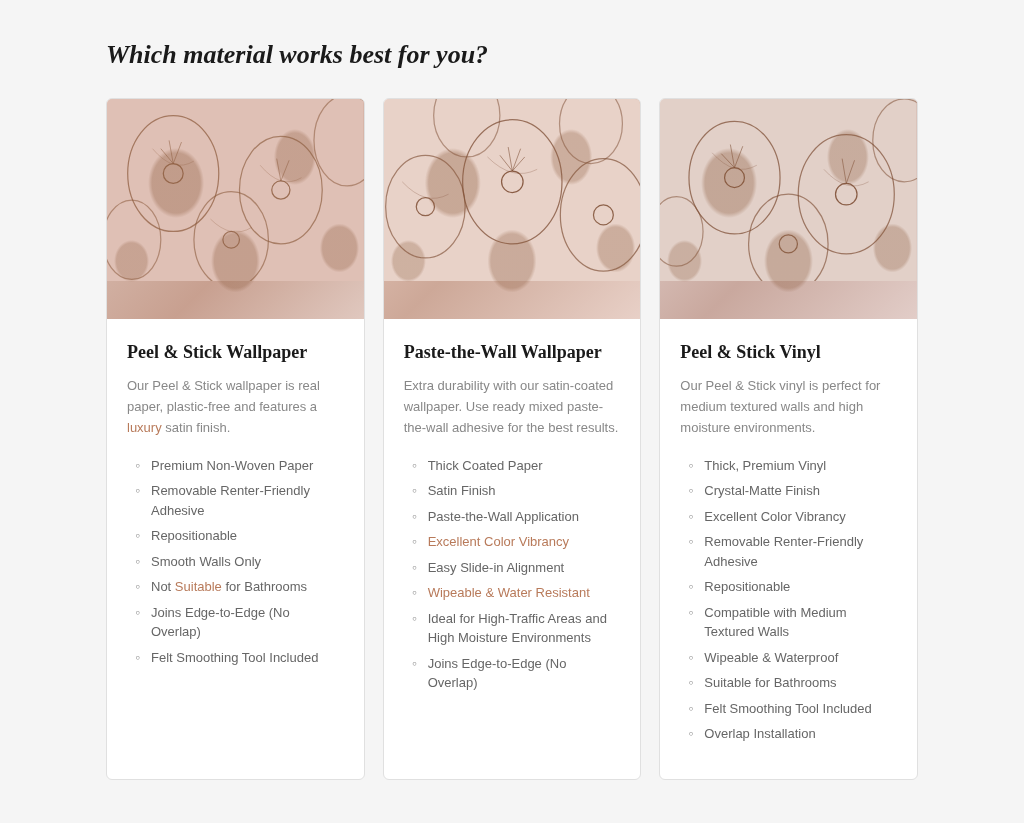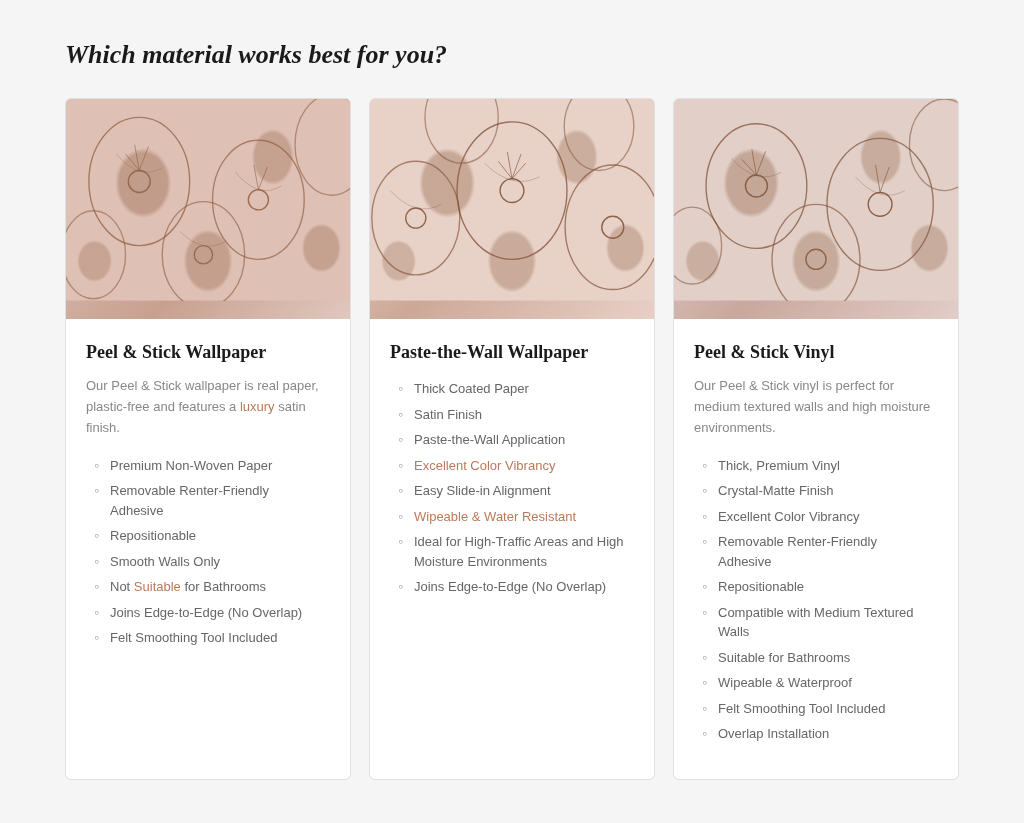--- a/index.html
+++ b/index.html
@@ -12,21 +12,21 @@
       background: #f5f5f5;
       font-family: Georgia, 'Times New Roman', serif;
       display: flex;
       justify-content: center;
       align-items: flex-start;
       min-height: 823px;
       padding: 40px 20px;
     }
 
     .page-container {
-      width: 894px;
+      width: 812px;
       background: #f5f5f5;
     }
 
     .section-title {
       font-size: 26px;
       font-weight: 700;
       color: #1a1a1a;
       margin-bottom: 28px;
       font-style: italic;
       font-family: Georgia, serif;
@@ -198,20 +198,21 @@
           <ellipse cx="265" cy="140" rx="52" ry="68" fill="none" stroke="#7a4a30" stroke-width="1.5" opacity="0.65"></ellipse>
           <circle cx="265" cy="140" r="12" fill="none" stroke="#7a4a30" stroke-width="1.5" opacity="0.82"></circle>
           <ellipse cx="100" cy="20" rx="40" ry="50" fill="none" stroke="#7a4a30" stroke-width="1.5" opacity="0.5"></ellipse>
           <ellipse cx="250" cy="30" rx="38" ry="48" fill="none" stroke="#7a4a30" stroke-width="1.5" opacity="0.5"></ellipse>
           <path d="M 125 70 Q 155 100 185 85" fill="none" stroke="#7a4a30" stroke-width="0.8" opacity="0.4"></path>
           <path d="M 22 100 Q 50 130 78 115" fill="none" stroke="#7a4a30" stroke-width="0.8" opacity="0.4"></path>
         </svg>
       </div>
       <div class="card-content">
         <h2 class="card-title">Paste-the-Wall Wallpaper</h2>
+        <p class="card-description">Extra durability with our satin-coated wallpaper. Use ready mixed paste-the-wall adhesive for the best results.</p>
         <ul class="features-list">
           <li>Thick Coated Paper</li>
           <li>Satin Finish</li>
           <li>Paste-the-Wall Application</li>
           <li><span class="highlight">Excellent Color Vibrancy</span></li>
           <li>Easy Slide-in Alignment</li>
           <li><span class="highlight">Wipeable &amp; Water Resistant</span></li>
           <li>Ideal for High-Traffic Areas and High Moisture Environments</li>
           <li>Joins Edge-to-Edge (No Overlap)</li>
         </ul>
@@ -242,22 +243,22 @@
       <div class="card-content">
         <h2 class="card-title">Peel &amp; Stick Vinyl</h2>
         <p class="card-description">Our Peel &amp; Stick vinyl is perfect for medium textured walls and high moisture environments.</p>
         <ul class="features-list">
           <li>Thick, Premium Vinyl</li>
           <li>Crystal-Matte Finish</li>
           <li>Excellent Color Vibrancy</li>
           <li>Removable Renter-Friendly Adhesive</li>
           <li>Repositionable</li>
           <li>Compatible with Medium Textured Walls</li>
+          <li>Wipeable &amp; Waterproof</li>
           <li>Suitable for Bathrooms</li>
-          <li>Wipeable &amp; Waterproof</li>
           <li>Felt Smoothing Tool Included</li>
           <li>Overlap Installation</li>
         </ul>
       </div>
     </div>
 
   </div>
 </div>
 
 </body></html>

